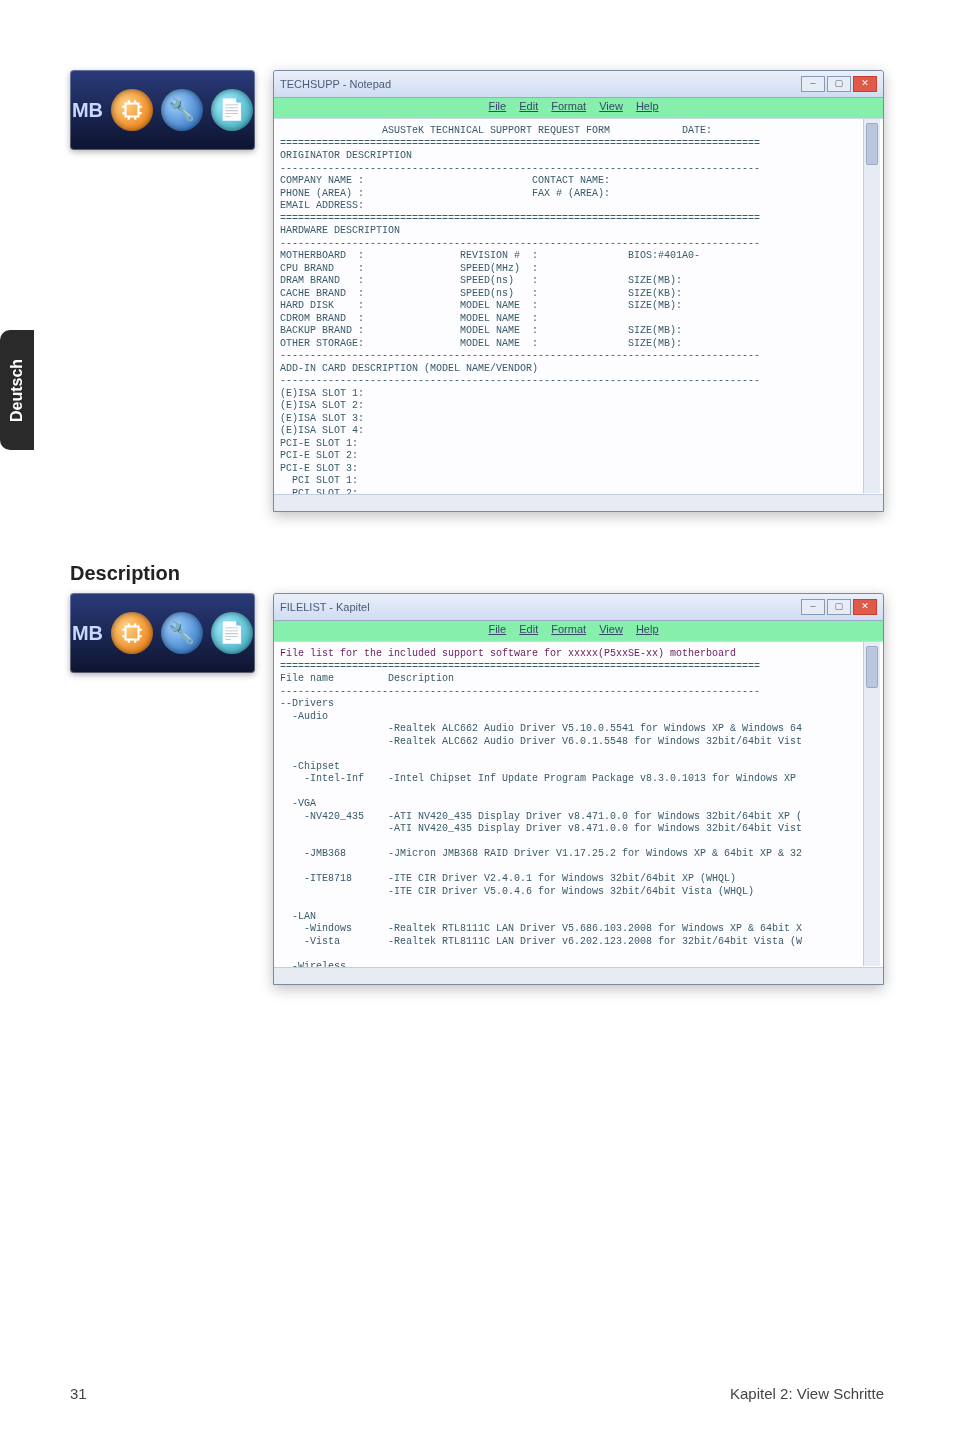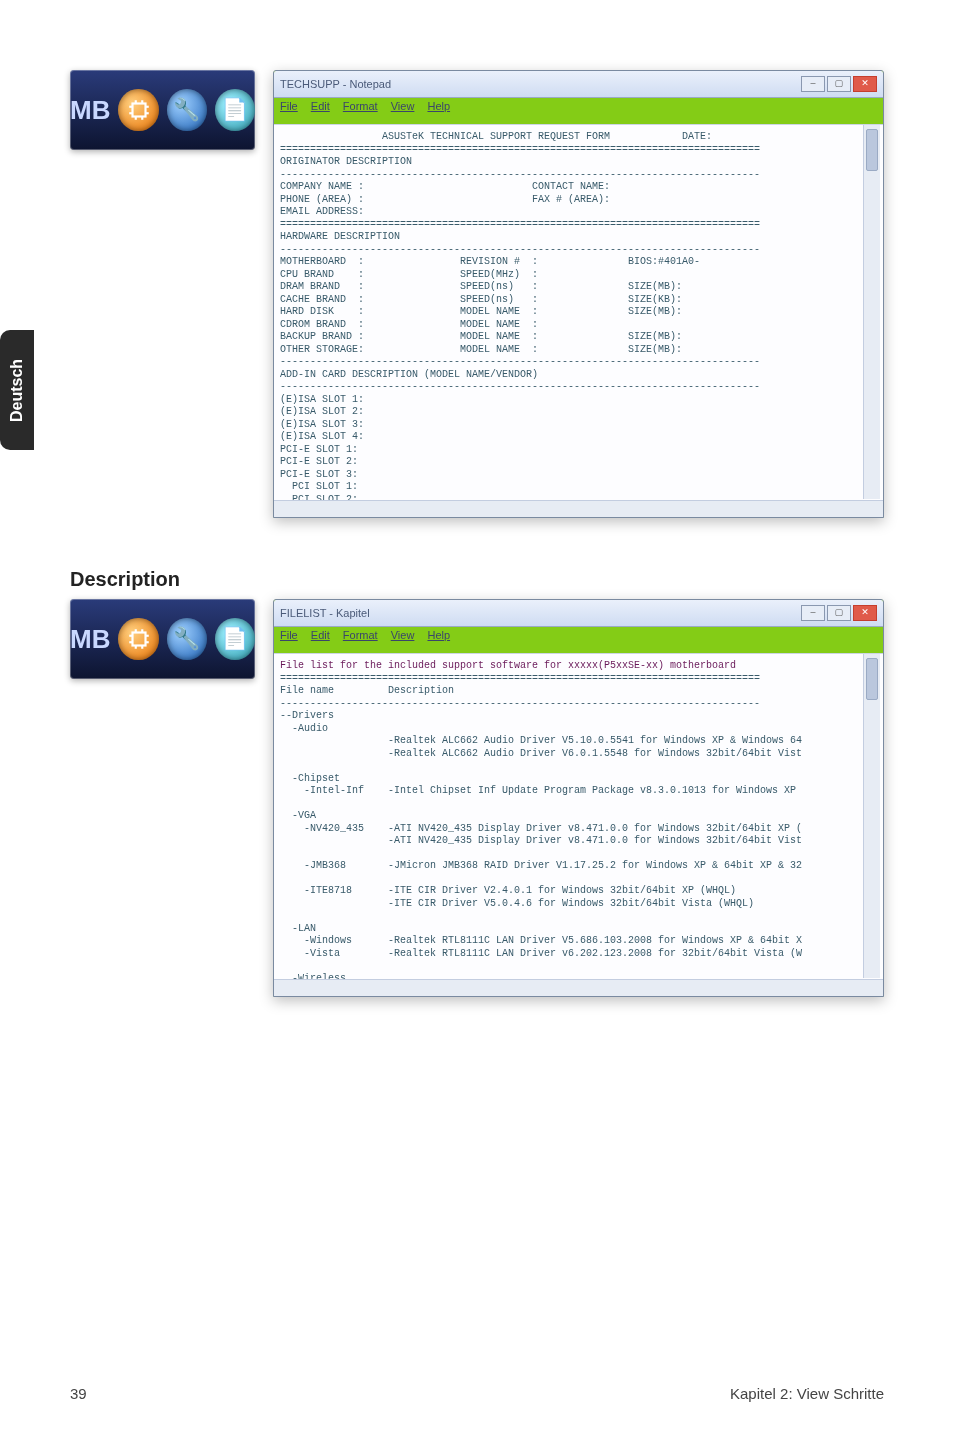--- a/index.html
+++ b/index.html
@@ -63,42 +63,42 @@
     display: flex;
     align-items: center;
     justify-content: center;
     gap: 8px;
     flex: 0 0 auto;
     box-shadow: 0 0 0 1px rgba(255,255,255,0.3) inset, 0 2px 6px rgba(0,0,0,0.3);
   }
   .logo-box .mb {
     color: #c9d8ff;
     font-weight: bold;
-    font-size: 26px;
+    font-size: 20px;
   }
   .logo-box .circ {
     width: 42px;
     height: 42px;
     border-radius: 50%;
     display: inline-flex;
     align-items: center;
     justify-content: center;
     font-size: 22px;
     box-shadow: 0 0 6px rgba(0,0,0,0.5) inset;
   }
   .c-orange { background: radial-gradient(circle at 35% 35%, #ffcf7e, #e86f00); color:#fff; }
   .c-blue   { background: radial-gradient(circle at 35% 35%, #9fd0ff, #1a5fb4); color:#fff; }
   .c-teal   { background: radial-gradient(circle at 35% 35%, #9ff0ff, #2d9db0); color:#fff; }
   .c-orange svg { width:26px; height:26px; }
   
   .np-window {
     flex: 1 1 auto;
     border: 1px solid #7a8aa0;
     border-radius: 3px 3px 0 0;
-    background: #84cc16;
+    background: #86efac;
     box-shadow: 0 4px 14px rgba(0,0,0,0.25);
     overflow: hidden;
   }
   .np-title {
     height: 26px;
     background: linear-gradient(#eaf0fb, #cfdcf2);
     border-bottom: 1px solid #9aaac4;
     display: flex;
     align-items: center;
     justify-content: space-between;
@@ -111,22 +111,23 @@
     gap: 2px;
   }
   .cap {
     width: 22px; height: 14px; border: 1px solid #8a98b0; background:#e7edf7;
     font-size: 9px; text-align: center; line-height: 12px; color:#5a5a5a;
   }
   .cap.red { background:#e05a4a; color:#fff; border-color:#c53e2e;}
   .np-menu {
     font-size: 11px;
     color: #3a466a;
-    padding: 2px 6px 12px 6px;
+    padding: 2px 6px 6px 6px;
     border-bottom: 1px solid #ccd6e4;
+    text-align: center;
   }
   .np-menu span { margin-right: 10px; text-decoration: underline; }
   .np-body {
     background: #fdfdff;
     font-family: "Courier New", monospace;
     font-size: 10px;
     color: #385a6a;
     padding: 6px 24px 6px 6px;
     white-space: pre;
     overflow: hidden;
@@ -317,17 +318,17 @@
 
   -USB            -USB2.0 Driver Installation for Windows XP.
 </span>
         <div class="scroll"><div class="thumb"></div></div>
         <div class="hscroll"></div>
       </div>
     </div>
   </div>
 
   <div class="footer">
-    <span>39</span>
+    <span>31</span>
     <span>Kapitel 2: View Schritte</span>
   </div>
 
 </div>
 
 </body></html>

